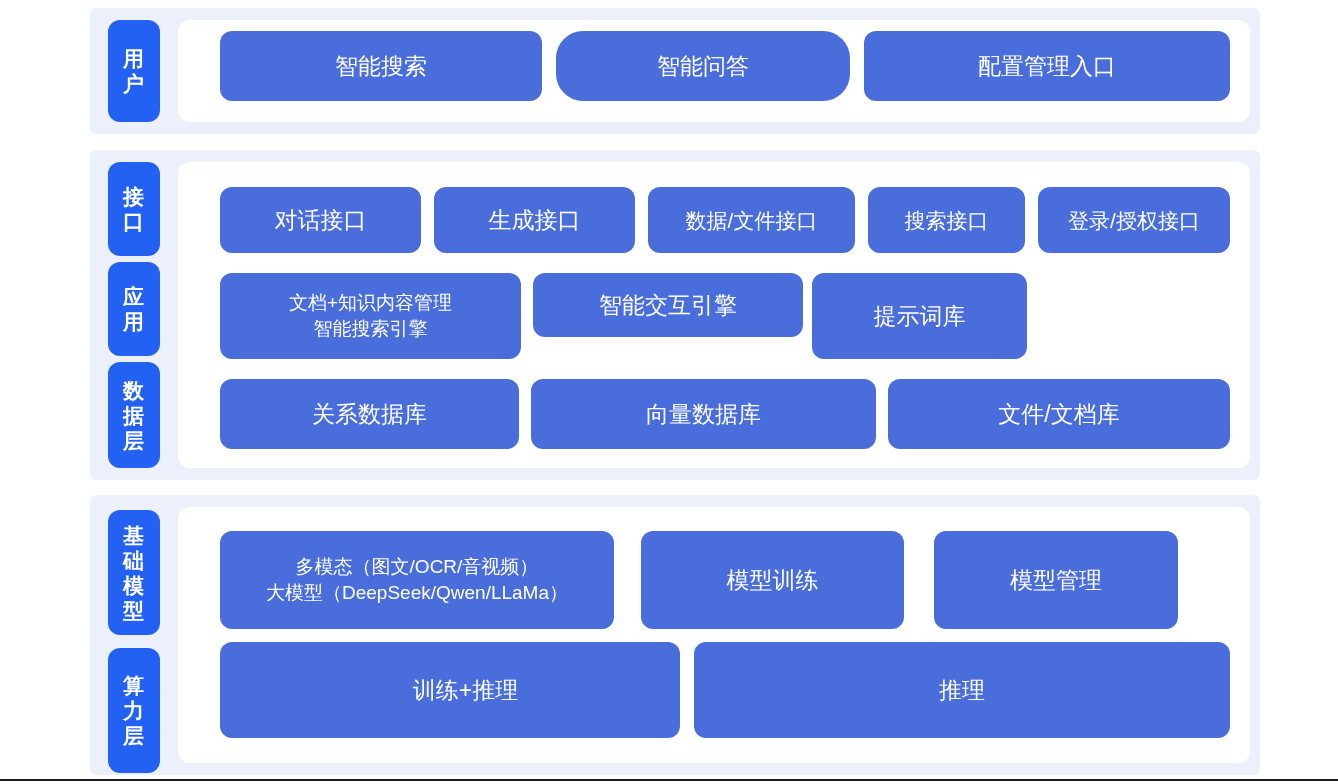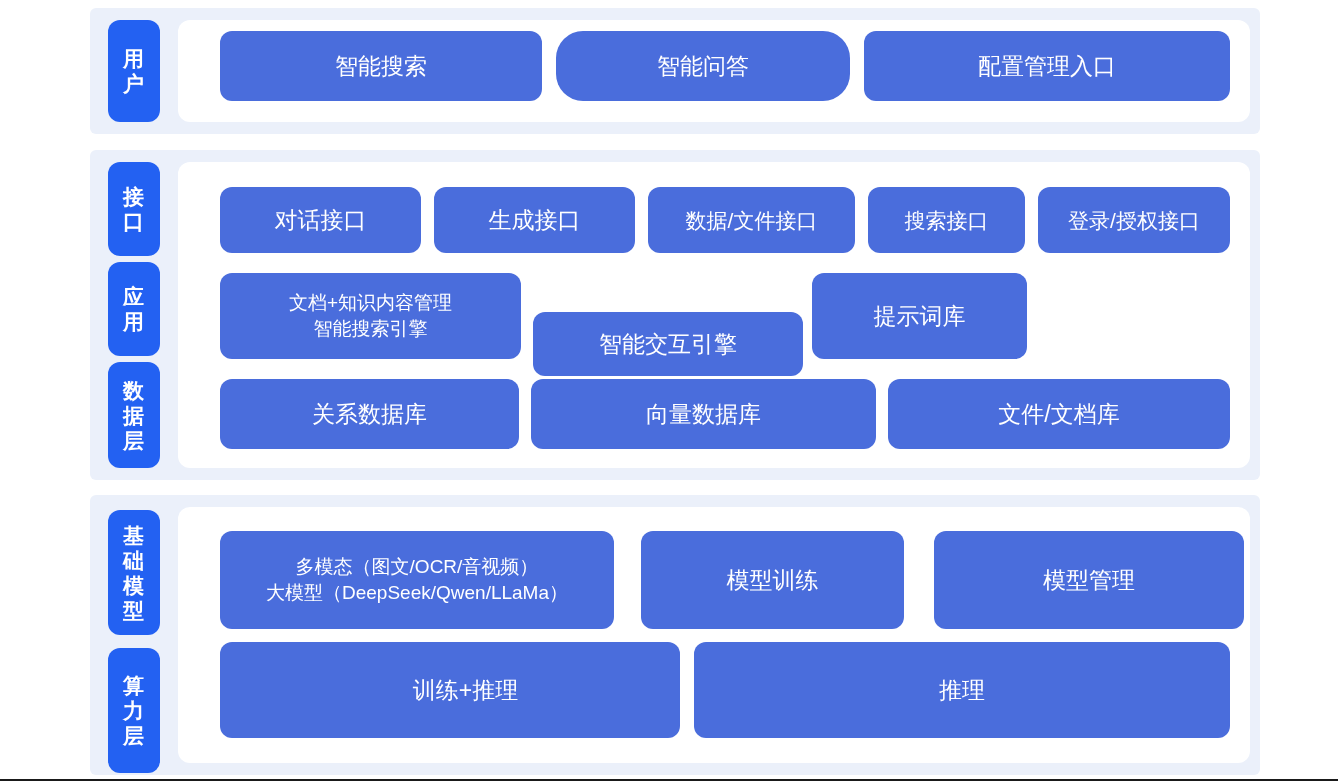--- a/index.html
+++ b/index.html
@@ -101,33 +101,33 @@
 
   
   .i1 { left: 220px;  top: 187px; width: 201px; height: 66px; }
   .i2 { left: 434px;  top: 187px; width: 201px; height: 66px; }
   .i3 { left: 648px;  top: 187px; width: 207px; height: 66px; }
   .i4 { left: 868px;  top: 187px; width: 157px; height: 66px; }
   .i5 { left: 1038px; top: 187px; width: 192px; height: 66px; }
 
   
   .a1 { left: 220px;  top: 273px; width: 301px; height: 86px; }
-  .a2 { left: 533px;  top: 273px; width: 270px; height: 64px; margin-top: 39px; }
+  .a2 { left: 533px;  top: 273px; width: 270px; height: 64px; }
   .a3 { left: 812px;  top: 273px; width: 215px; height: 86px; }
   .a4 { left: 1037px; top: 273px; width: 193px; height: 86px; }
 
   
   .d1 { left: 220px;  top: 379px; width: 299px; height: 70px; }
   .d2 { left: 531px;  top: 379px; width: 345px; height: 70px; }
   .d3 { left: 888px;  top: 379px; width: 342px; height: 70px; }
 
   
   .m1 { left: 220px;  top: 531px; width: 394px; height: 98px; }
   .m2 { left: 641px;  top: 531px; width: 263px; height: 98px; }
-  .m3 { left: 934px;  top: 531px; width: 310px; height: 98px; text-align: center; }
+  .m3 { left: 934px;  top: 531px; width: 244px; height: 98px; text-align: center; }
 
   
   .c1 { left: 220px;  top: 642px; width: 460px; height: 96px; padding-left: 37px; }
   .c2 { left: 694px;  top: 642px; width: 536px; height: 96px; }
 
   .bottom-rule {
     position: absolute;
     left: 0;
     top: 779px;
     width: 1338px;

